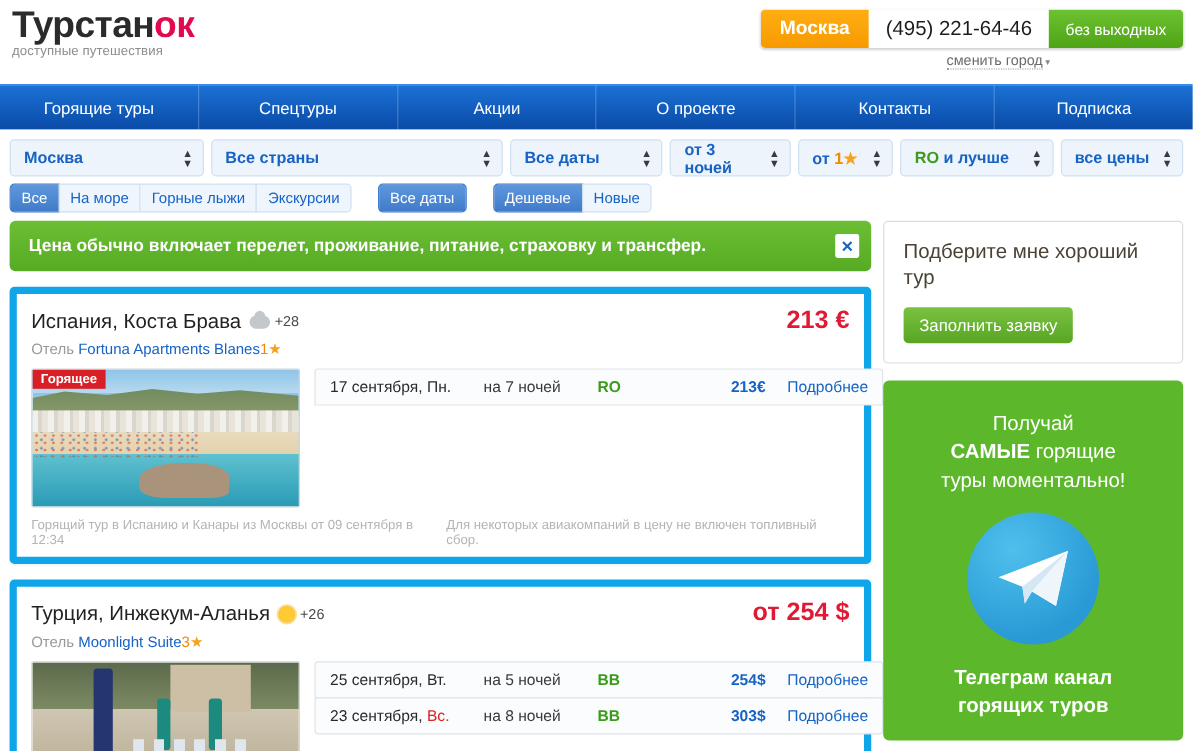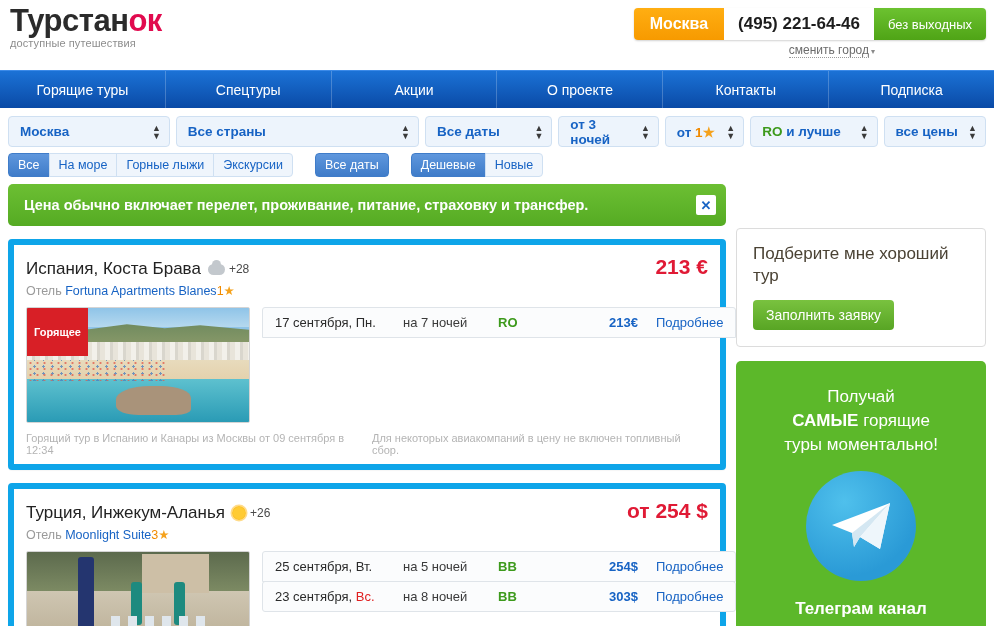--- a/index.html
+++ b/index.html
@@ -13,21 +13,21 @@
 
   
   .header { height: 70px; position: relative; background:#fff; }
   .logo-wrap { position:absolute; left:10px; top:4px; }
   .logo { font-size: 31px; font-weight: bold; letter-spacing: -0.5px; color:#2b2b2b; line-height: 34px; }
   .logo .ok { color:#e10a4e; }
   .logo-sub { font-size: 11px; color:#8d8d8d; margin-top:-1px; letter-spacing:0.1px; }
 
   .contact-bar { position:absolute; right:8px; top:8px; display:flex; height:32px; border-radius:4px; overflow:hidden; box-shadow:0 1px 2px rgba(0,0,0,0.18); }
   .city-btn { background: linear-gradient(#ffae12,#f79a00); color:#fff; font-weight:bold; font-size:16px; padding:0 16px; display:flex; align-items:center; }
-  .phone-box { background:#fff; color:#1d1d1d; font-size:17px; padding:0 14px; display:flex; align-items:center; font-weight:700; }
+  .phone-box { background:#fff; color:#1d1d1d; font-size:17px; padding:0 14px; display:flex; align-items:center; font-weight:400; }
   .workdays { background: linear-gradient(#6cc230,#4fa416); color:#fff; font-size:13px; padding:0 14px; display:flex; align-items:center; }
   .change-city { position:absolute; right:119px; top:43px; font-size:12px; color:#6b6b6b; }
   .change-city .lnk { border-bottom:1px dotted #9a9a9a; cursor:pointer; }
   .change-city .caret { font-size:8px; margin-left:2px; color:#8a8a8a; }
 
   
   .nav { height:38px; display:flex; background: linear-gradient(#1b72d6,#0a4aa6); border-top:1px solid #3b8ae8; }
   .nav-item { flex:1; display:flex; align-items:center; justify-content:center; color:#fff; font-size:14px; border-right:1px solid rgba(255,255,255,0.22); cursor:pointer; }
   .nav-item:last-child { border-right:none; }
 
@@ -72,21 +72,21 @@
   .cloud:before { content:""; position:absolute; width:9px; height:9px; background:#c3c8cd; border-radius:50%; top:-4px; left:4px; }
   .sun { width:14px; height:14px; background:radial-gradient(circle,#ffcb33 55%, #f5a000 100%); border-radius:50%; display:inline-block; box-shadow:0 0 0 1.5px rgba(255,190,40,.55); }
   .card-price { font-size:21px; font-weight:bold; color:#e01a35; white-space:nowrap; }
   .card-hotel { font-size:12.5px; color:#9a9a9a; margin-top:4px; }
   .card-hotel a { color:#1763c4; text-decoration:none;text-align:right; }
   .hstar { color:#f5a21c; }
   .hnum { color:#f08a00; }
 
   .card-body { display:flex; gap:12px; margin-top:9px; }
   .photo { width:224px; height:116px; border:1px solid #d4d4d4; border-radius:2px; position:relative; overflow:hidden; flex:none; }
-  .badge-hot { position:absolute; left:0; top:0; background:#d81f26; color:#fff; font-size:11px; font-weight:bold; padding:18px 7px; z-index:3; }
+  .badge-hot { position:absolute; left:0; top:0; background:#d81f26; color:#fff; font-size:11px; font-weight:bold; padding:2px 7px; z-index:3; }
   
   .ph-spain { width:100%; height:100%; background:
       linear-gradient(to bottom,#8fc4e8 0%, #b6d9ef 17%, transparent 17%),
       linear-gradient(to bottom, transparent 45%, #e8dbbd 45%, #e4d2ad 62%, transparent 62%),
       linear-gradient(to bottom, transparent 62%, #5ec1cf 62%, #2a9bb5 100%); background-color:#8fc4e8; position:relative; }
   .ph-spain:before { content:""; position:absolute; left:0; top:12%; width:100%; height:22%; background:linear-gradient(to bottom,#6f8a5e,#8a9a6a); clip-path:polygon(0 40%,12% 18%,28% 30%,45% 10%,62% 26%,78% 14%,100% 32%,100% 100%,0 100%); }
   .ph-spain:after { content:""; position:absolute; left:0; top:30%; width:100%; height:16%; background:repeating-linear-gradient(90deg,#f2f0ea 0 5px,#d9d6cd 5px 8px,#e8e4da 8px 13px); }
   .sp-rock { position:absolute; left:40%; top:68%; width:34%; height:26%; background:#a9937a; border-radius:45% 40% 20% 30%; }
   .sp-dots { position:absolute; left:0; top:46%; width:62%; height:18%; background:
       radial-gradient(circle, #e25b4a 1px, transparent 1.2px) 0 0/7px 6px,
@@ -105,21 +105,21 @@
   .o-date { width:128px; }
   .o-date .sun-day { color:#e02020; }
   .o-nights { width:95px; color:#3a3a3a; }
   .o-meal { width:78px; color:#3d9a1c; font-weight:bold; }
   .o-price { width:62px; color:#1763c4; font-weight:bold; text-align:right; }
   .o-more { color:#1763c4; margin-left:18px; cursor:pointer; }
 
   .card-foot { display:flex; justify-content:space-between; margin-top:9px; font-size:11px; color:#b4b4b4; }
 
   
-  .side-box { background:#fff; border:1px solid #dcdcdc; border-radius:4px; padding:14px 16px 16px 16px;margin-top:44px; }
+  .side-box { background:#fff; border:1px solid #dcdcdc; border-radius:4px; padding:14px 16px 16px 16px; }
   .side-title { font-size:17px; color:#4a4234; line-height:22px; }
   .side-btn { margin-top:13px; display:inline-block; background:linear-gradient(#79c23f,#58a524); color:#fff; font-size:14px; padding:7px 13px; border-radius:4px; cursor:pointer; }
   .tg-box { margin-top:14px; background:#5cb82a; border-radius:5px; padding:24px 10px 18px 10px; text-align:center; color:#fff; }
   .tg-l1 { font-size:17px; line-height:24px; }
   .tg-l2 { font-size:17px; line-height:24px; }
   .tg-l2 b { font-weight:bold; }
   .tg-l3 { font-size:17px; line-height:24px; }
   .tg-circle { width:110px; height:110px; border-radius:50%; background:radial-gradient(circle at 35% 28%, #4fc0ec, #2a9ad6 70%); margin:14px auto 0 auto; display:flex; align-items:center; justify-content:center; }
   .tg-foot { font-size:17px; font-weight:bold; line-height:23px; margin-top:16px; }
 </style>

